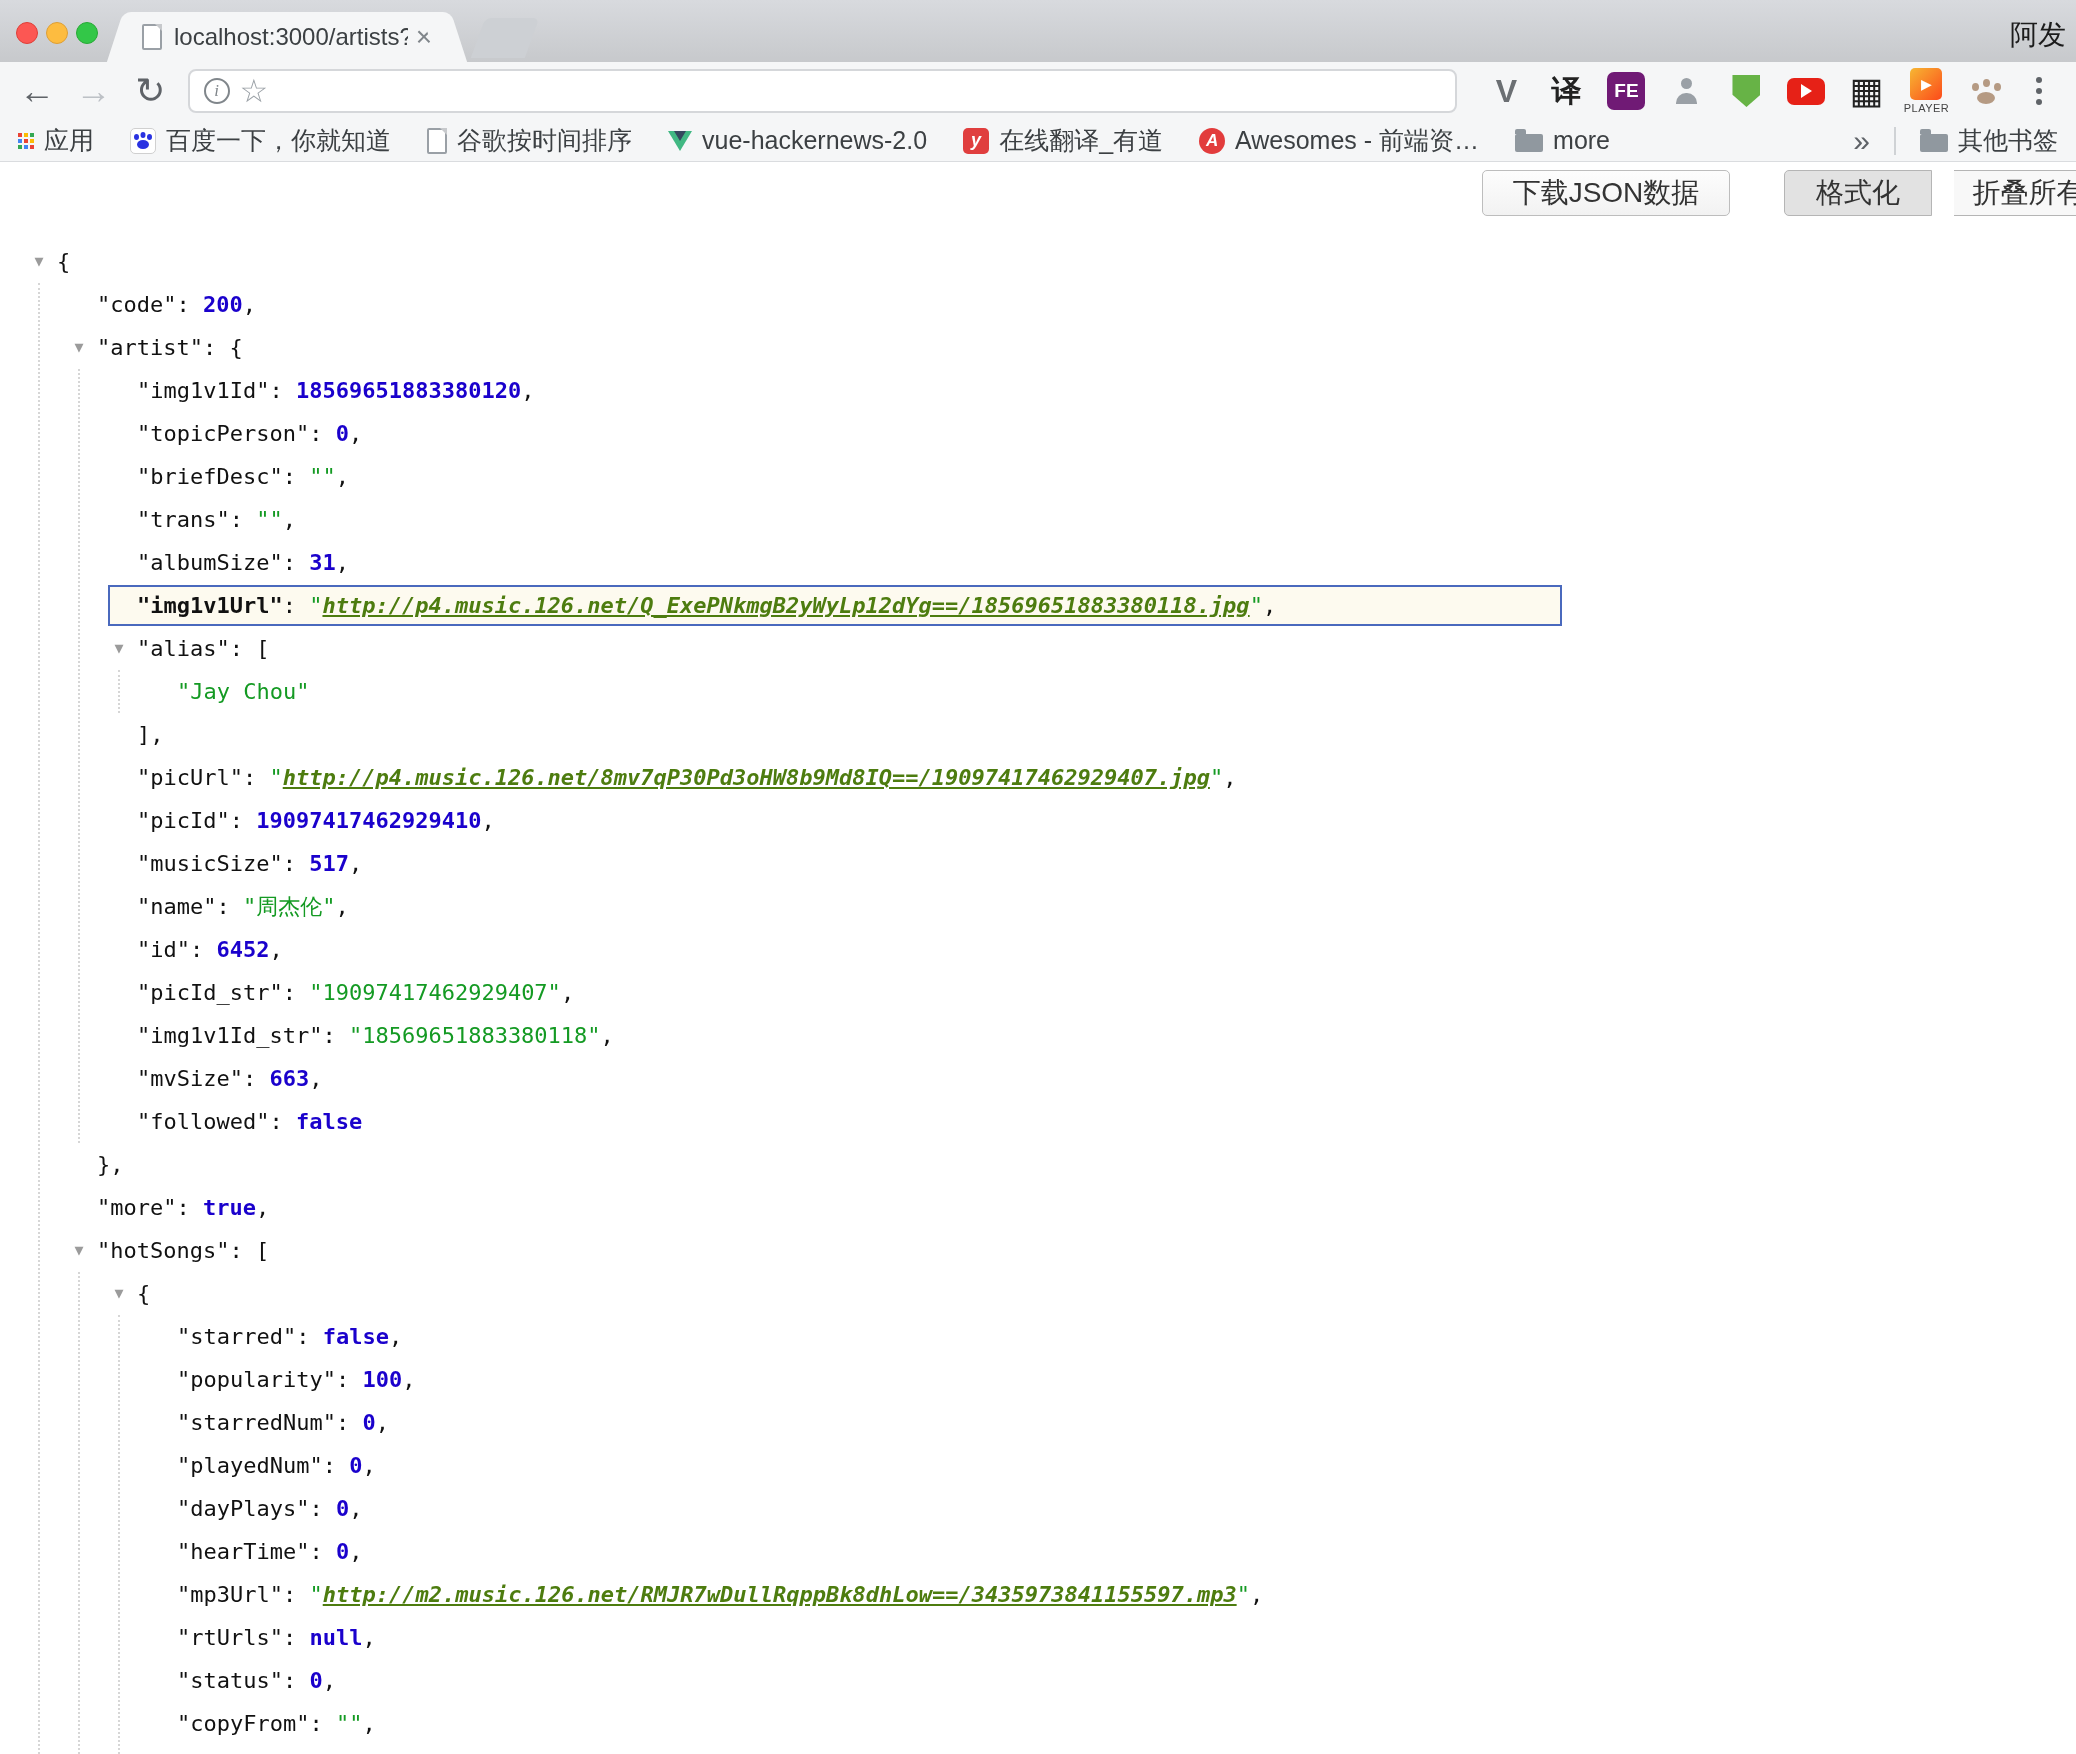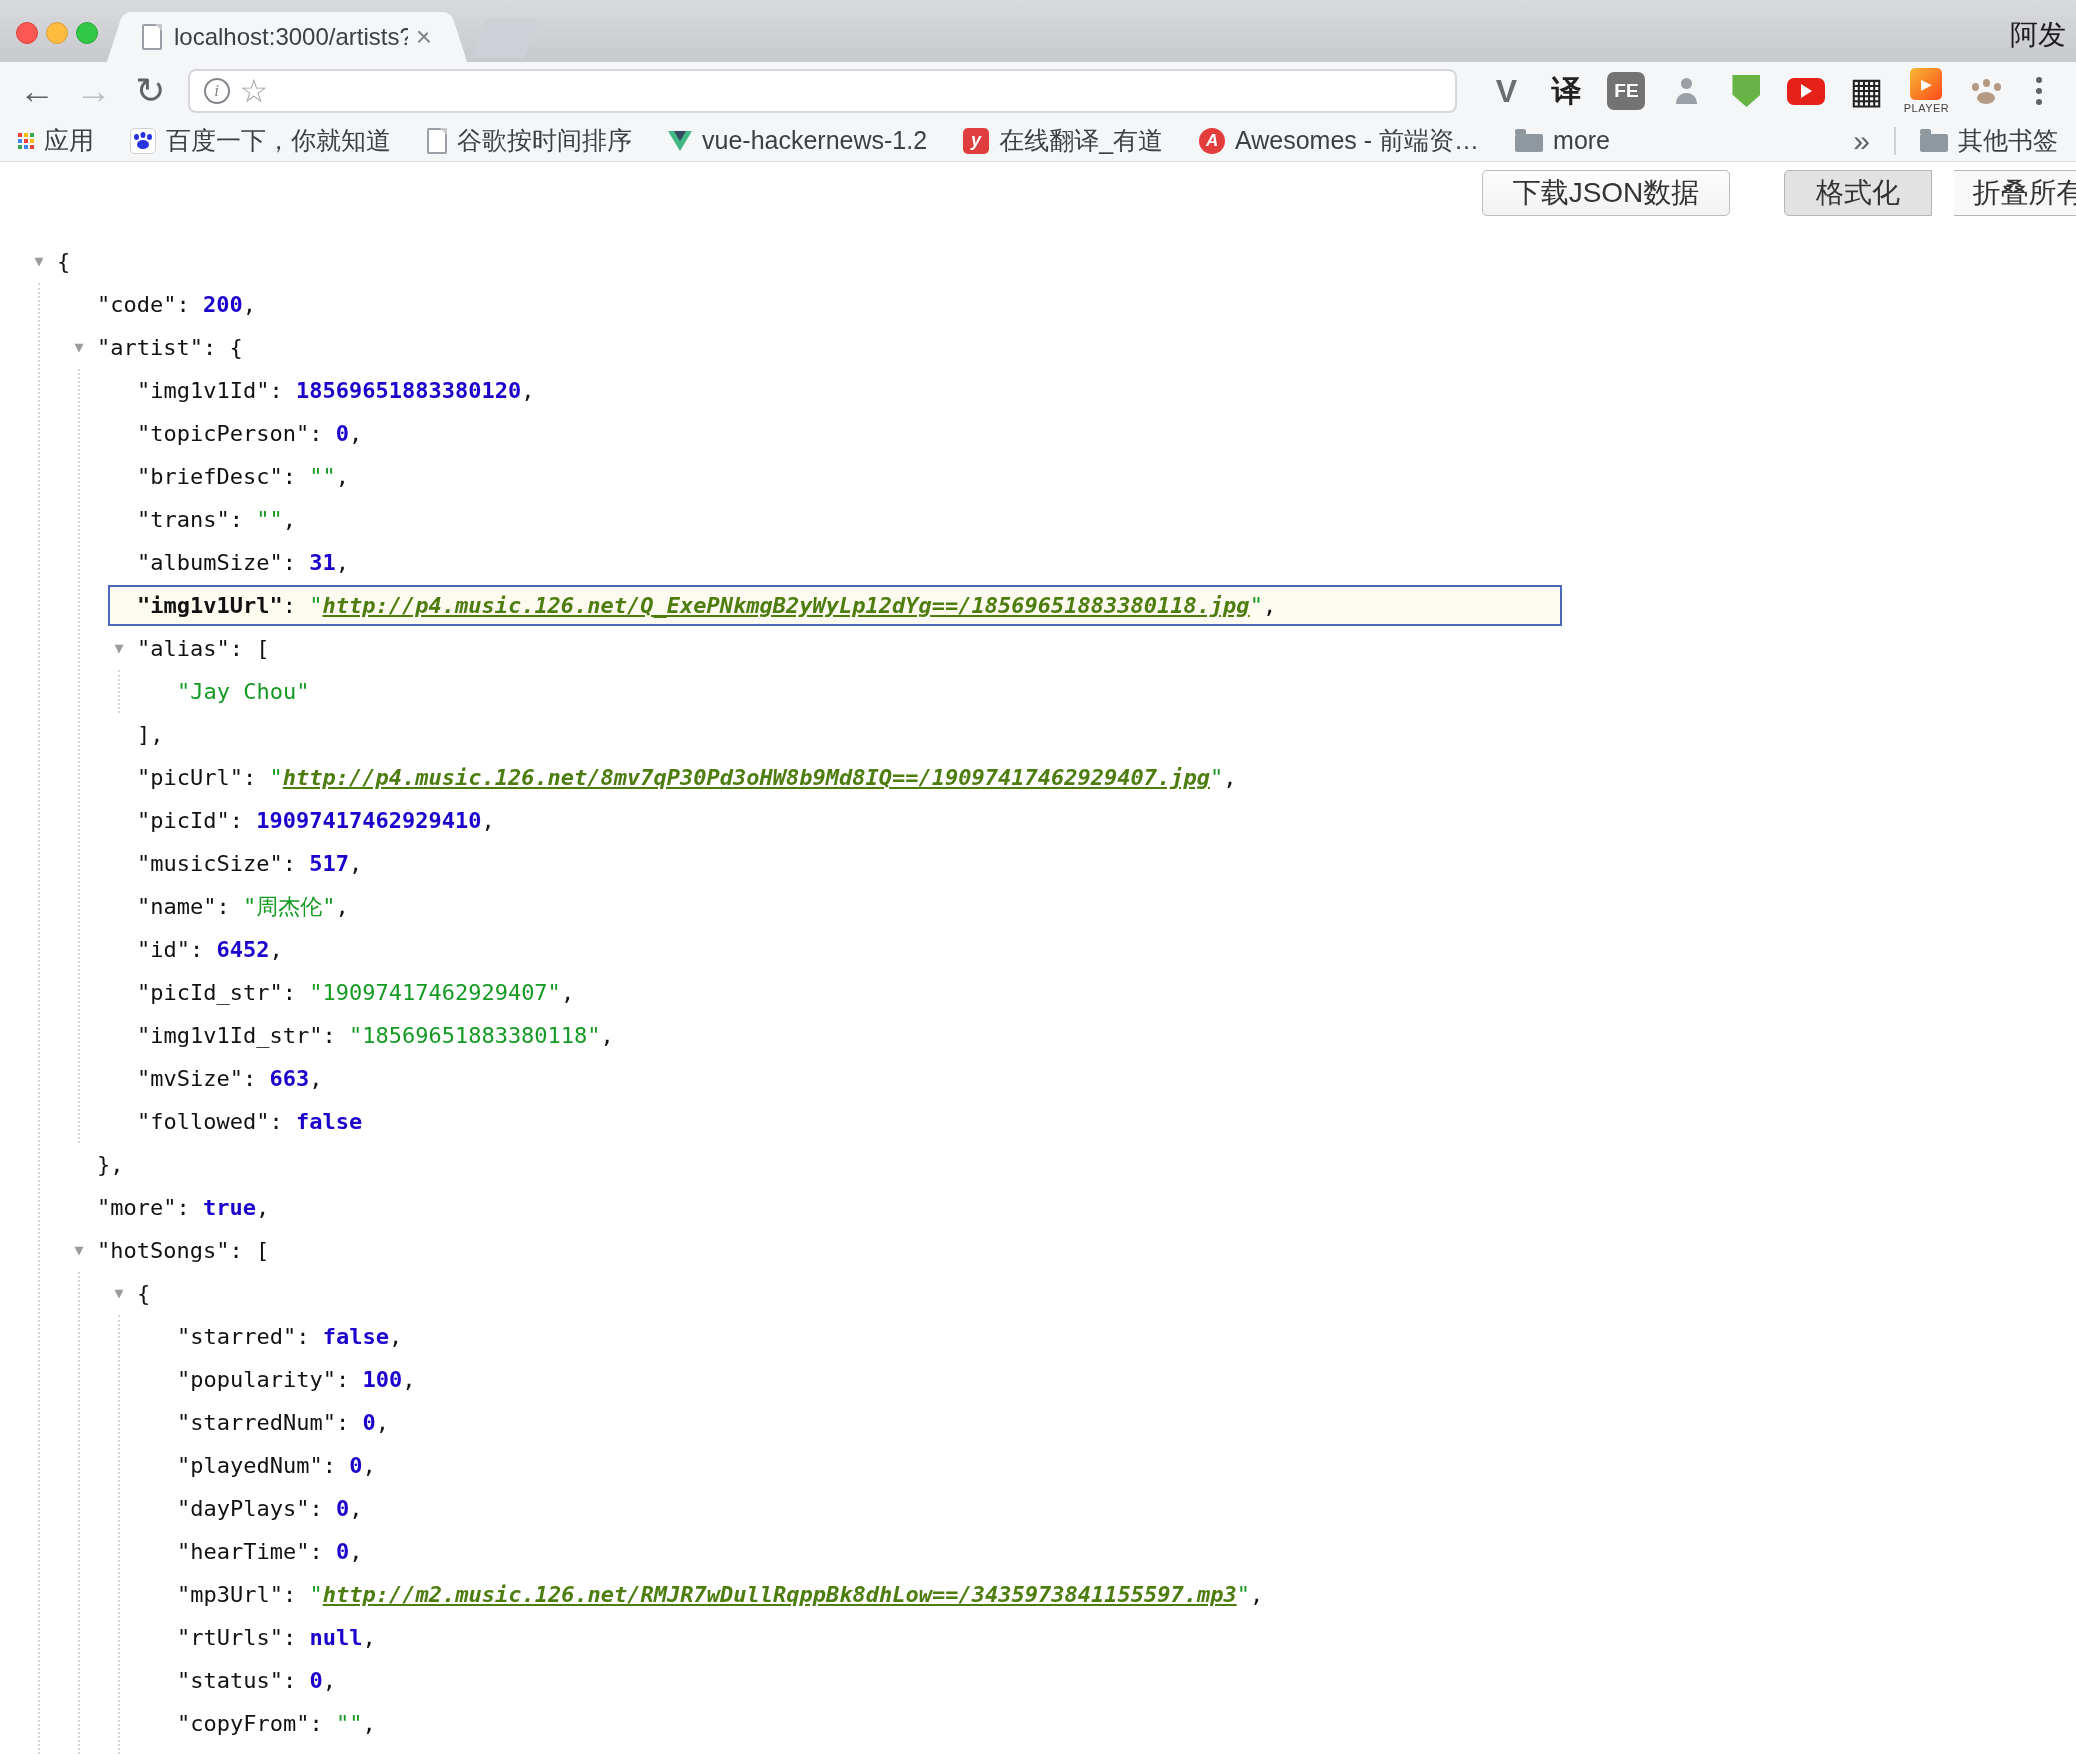--- a/index.html
+++ b/index.html
@@ -41,21 +41,21 @@
   .info-ic { width:26px; height:26px; border:2px solid #80868b; border-radius:50%;
     color:#80868b; font-size:17px; font-style:italic; font-family:"Liberation Serif",serif;
     display:flex; align-items:center; justify-content:center; flex:none; }
   .url-text { font-size:28px; color:#28292c; margin-left:14px; flex:1; white-space:nowrap; }
   .star { font-size:32px; color:#9aa0a6; margin-left:10px; }
   .ext-row { display:flex; align-items:center; gap:14px; margin-left:26px; }
   .ext { width:46px; height:52px; display:flex; flex-direction:column;
     align-items:center; justify-content:center; }
   .vimium-g { font-size:32px; font-weight:bold; color:#6b6f73; }
   .trans-g { font-size:30px; font-weight:bold; color:#222; }
-  .fe-tile { width:38px; height:38px; background:#737373; border-radius:7px; color:#fff;
+  .fe-tile { width:38px; height:38px; background:#701a75; border-radius:7px; color:#fff;
     font-weight:bold; font-size:19px; display:flex; align-items:center; justify-content:center; }
   .person { width:26px; height:26px; position:relative; }
   .person::before { content:''; position:absolute; top:0; left:8px; width:11px; height:11px;
     border-radius:50%; background:#9aa0a6; }
   .person::after { content:''; position:absolute; bottom:0; left:3px; width:21px; height:11px;
     border-radius:10px 10px 0 0; background:#9aa0a6; }
   .shield { width:28px; height:32px; background:#67b346;
     clip-path:polygon(0 0,100% 0,100% 62%,50% 100%,0 62%); }
   .yt { width:38px; height:27px; background:#e62117; border-radius:7px;
     display:flex; align-items:center; justify-content:center; }
@@ -209,21 +209,21 @@
         <span class="baidu-paw"></span>
       </span>
     <span>百度一下，你就知道</span>
   </div>
   <div class="bm">
     <span class="doc-ic"></span>
     <span>谷歌按时间排序</span>
   </div>
   <div class="bm">
     <span class="vue-tri"></span>
-    <span>vue-hackernews-1.2</span>
+    <span>vue-hackernews-2.0</span>
   </div>
   <div class="bm">
     <span class="youdao-tile">y</span>
     <span>在线翻译_有道</span>
   </div>
   <div class="bm">
     <span class="awesomes-circ">A</span>
     <span>Awesomes - 前端资…</span>
   </div>
   <div class="bm">

